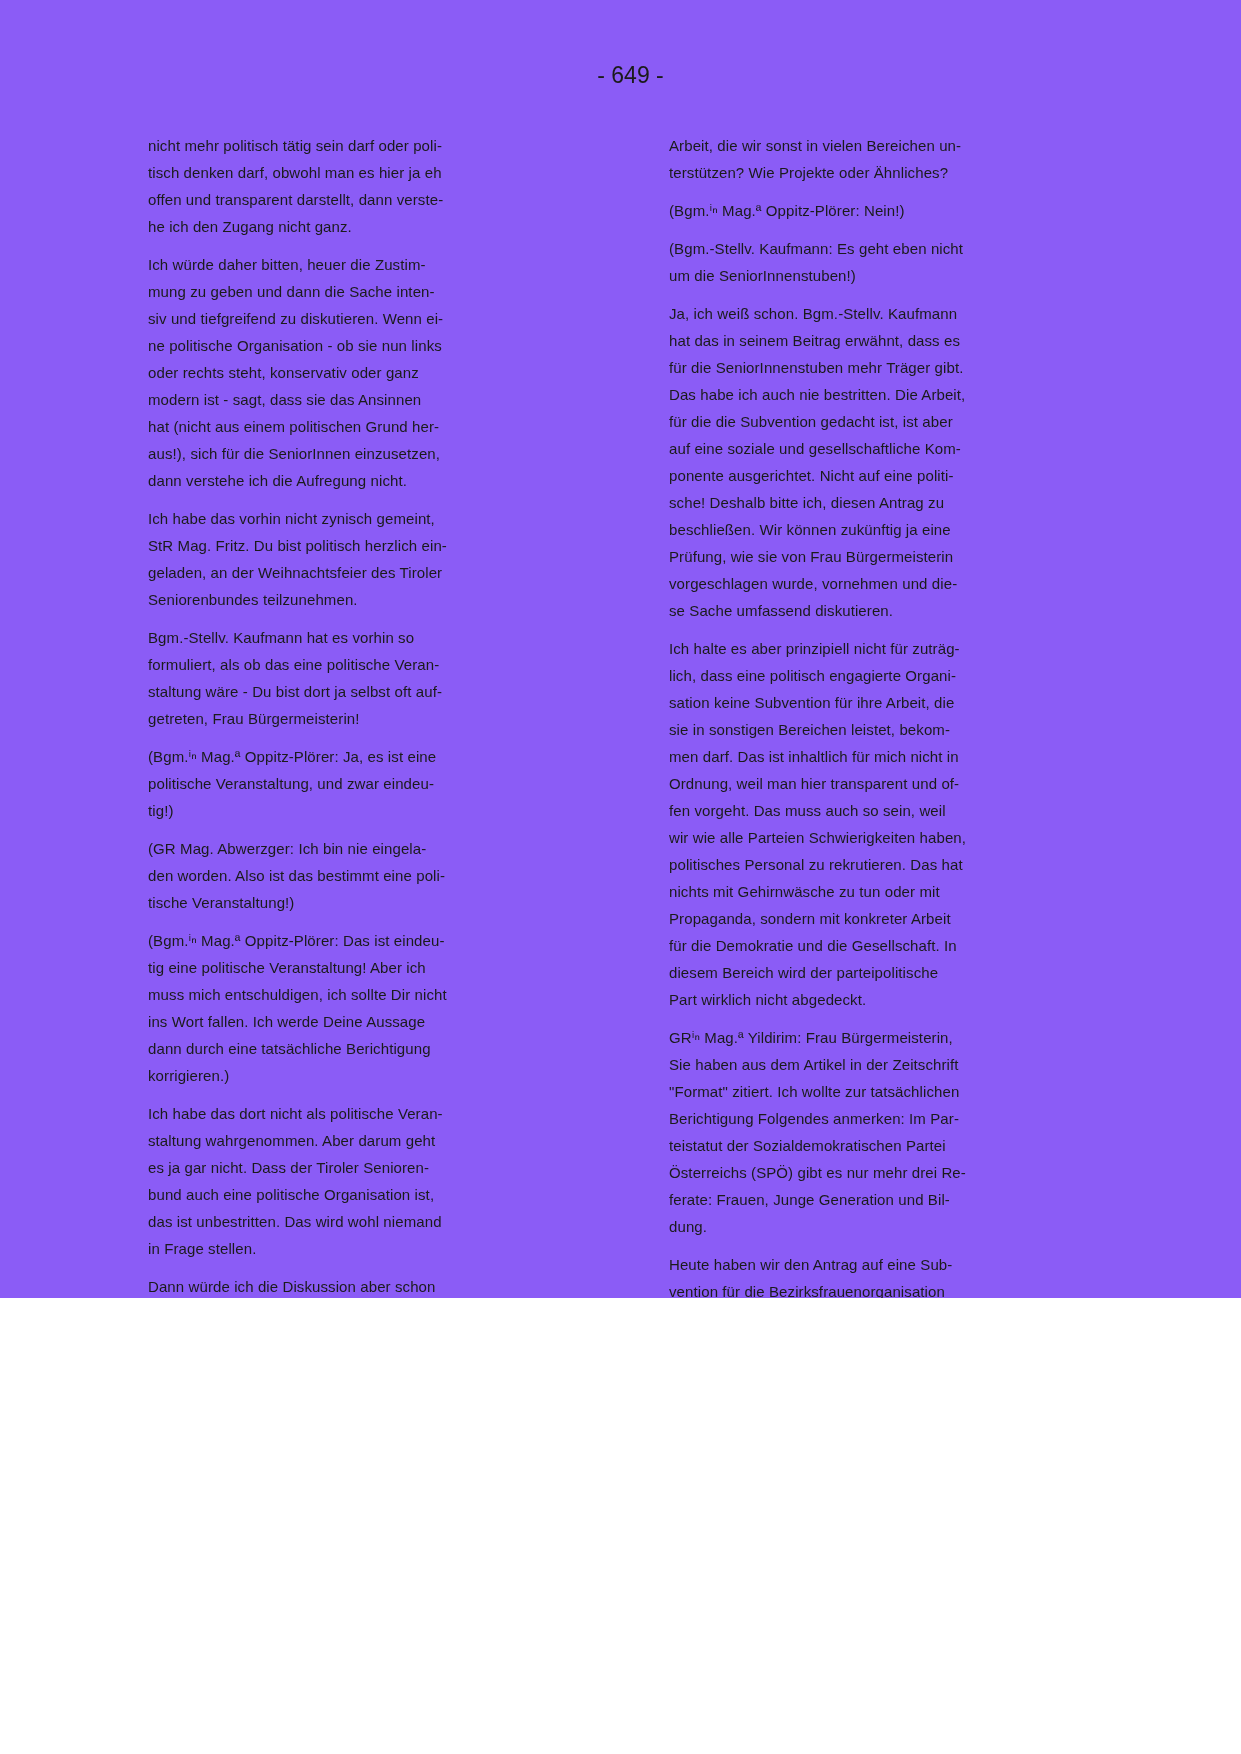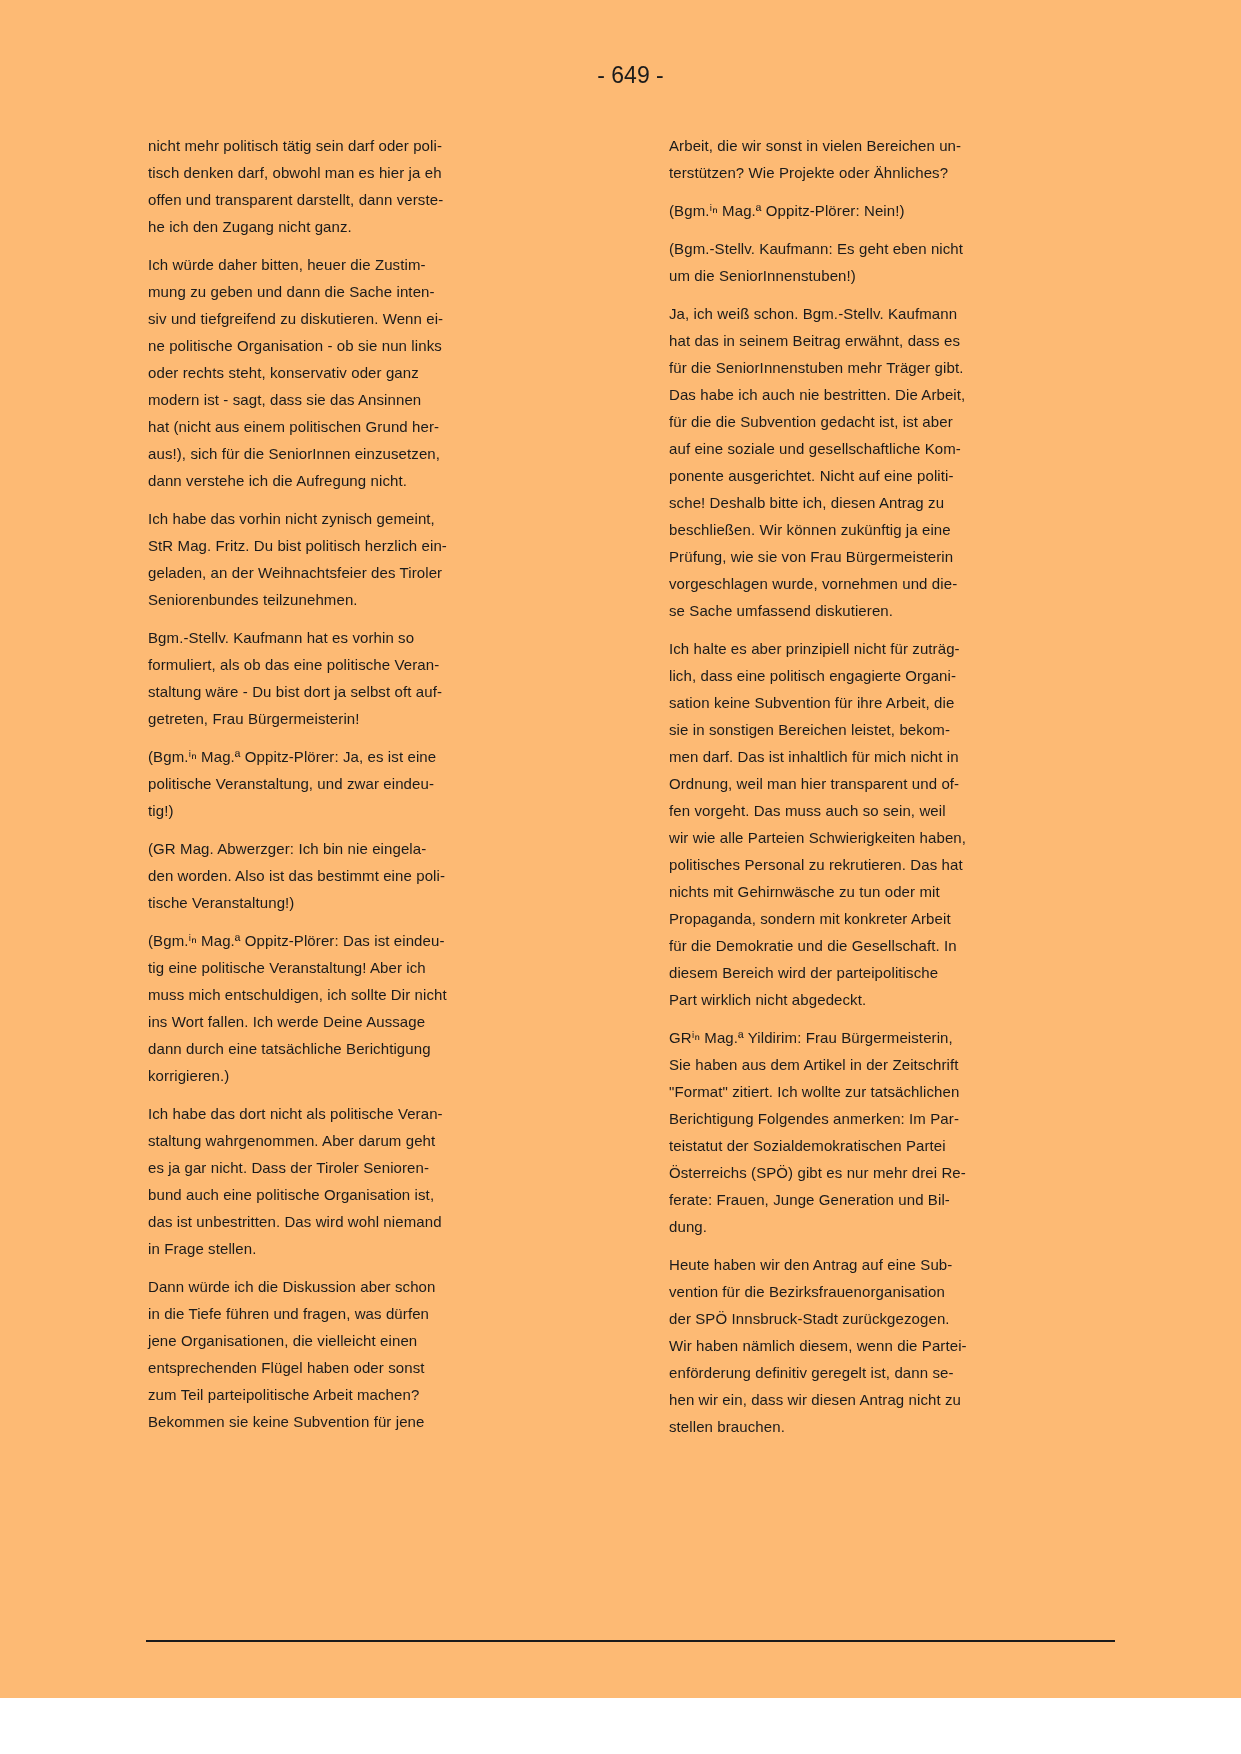--- a/index.html
+++ b/index.html
@@ -3,22 +3,22 @@
 <meta charset="utf-8">
 <style>
   html, body {
     margin: 0;
     padding: 0;
     background: #ffffff;
   }
   .page {
     position: relative;
     width: 1241px;
-    height: 1698px;
-    background: #fdba74;
+    height: 1298px;
+    background: #8b5cf6;
     color: #1b1b1b;
     font-family: "Liberation Sans", "DejaVu Sans", sans-serif;
     overflow: hidden;
   }
   .page-number {
     position: absolute;
     top: 62px;
     left: 146px;
     width: 969px;
     text-align: center;

